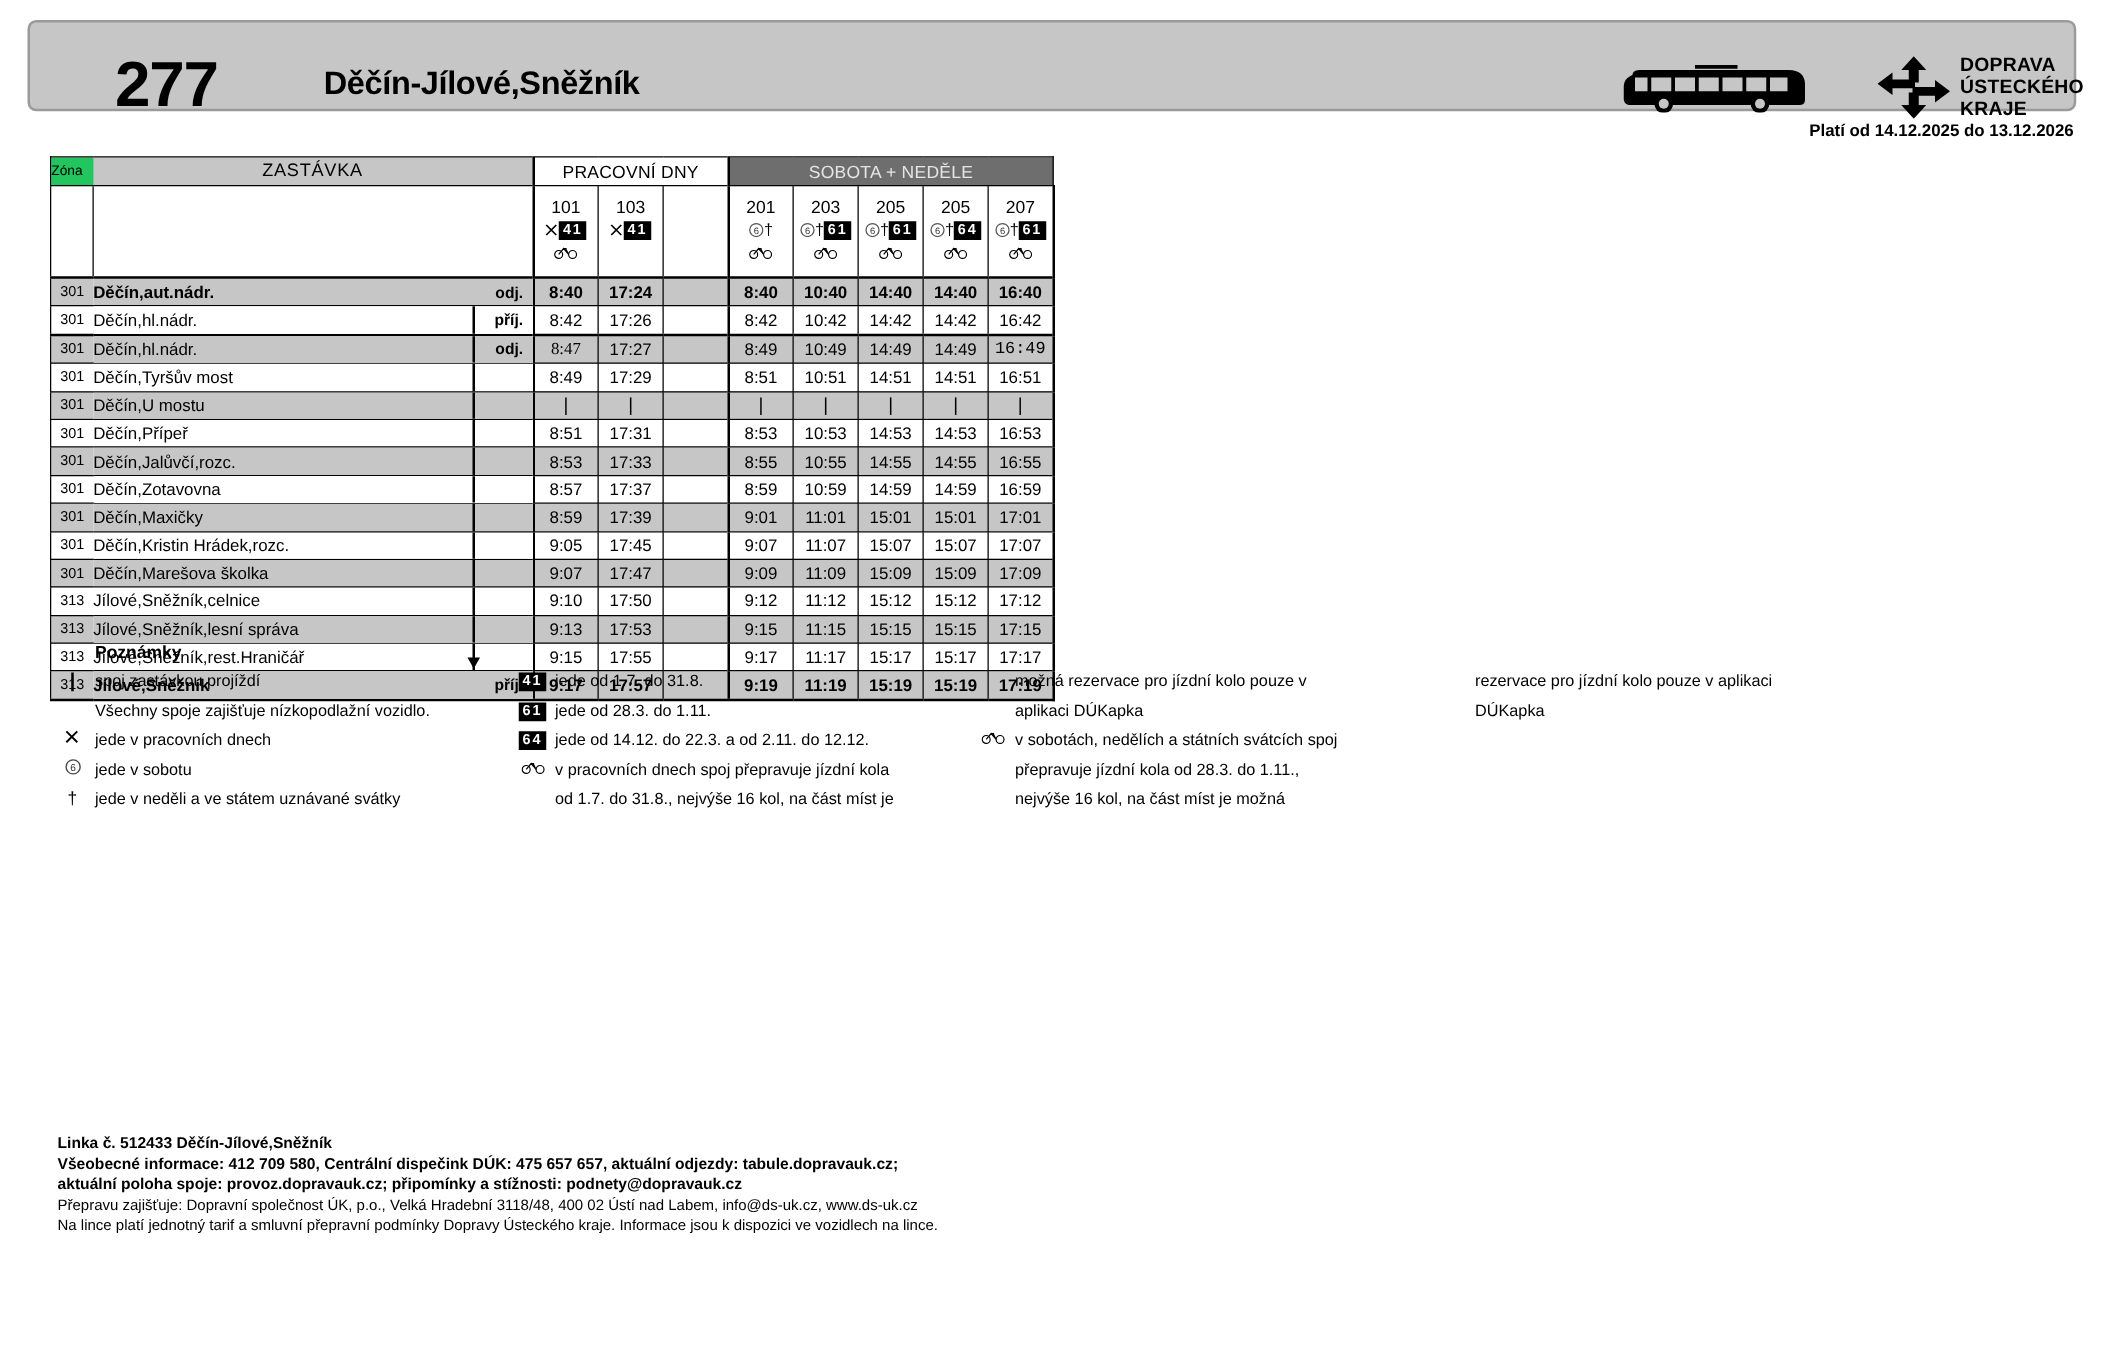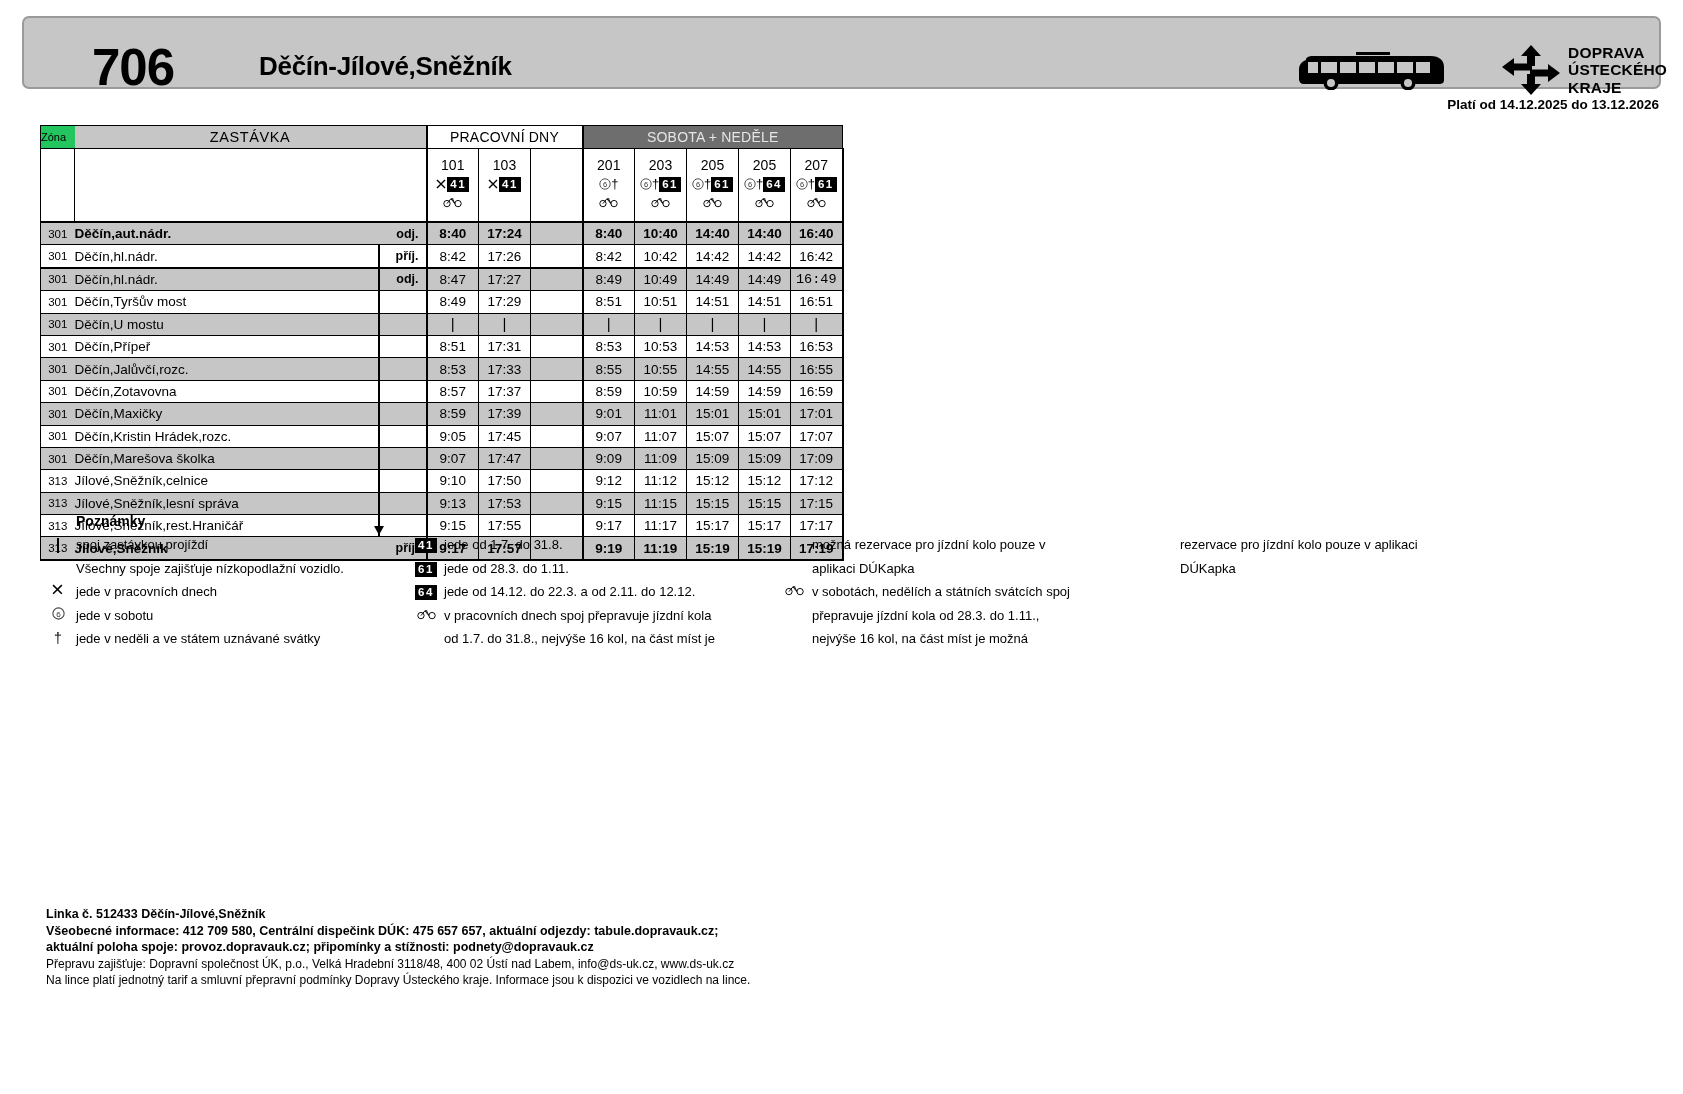--- a/index.html
+++ b/index.html
@@ -128,21 +128,21 @@
   .f-line{font-size:12.5px;line-height:16.5px;}
   .f-bold{font-weight:bold;}
   .f-small{font-size:12px;line-height:16.5px;}
 </style>
 </head>
 <body>
 
 <div class="page">
 
   <div class="header-frame">
-    <div class="route-number">706</div>
+    <div class="route-number">277</div>
     <div class="route-name">Děčín-Jílové,Sněžník</div>
 
     <div class="bus-icon">
       <svg viewBox="0 0 150 40" width="150" height="40" aria-hidden="true">
         <path fill="#000" d="M60 2 h34 v3 h-34 z"></path>
         <path fill="#000" d="M10 10 C10 7 13 6 17 6 H135 C143 6 148 10 148 17 V30 C148 33 146 34 143 34 H8 C5 34 3 32 3 29 V20 C3 15 5 12 10 10 Z"></path>
         <rect x="12" y="12" width="10" height="11" fill="#c6c6c6"></rect>
         <rect x="25" y="12" width="16" height="11" fill="#c6c6c6"></rect>
         <rect x="44" y="12" width="16" height="11" fill="#c6c6c6"></rect>
         <rect x="63" y="12" width="16" height="11" fill="#c6c6c6"></rect>
@@ -328,21 +328,21 @@
           <td class="time"></td>
           <td class="time thickleft">8:42</td>
           <td class="time">10:42</td>
           <td class="time">14:42</td>
           <td class="time">14:42</td>
           <td class="time thickright">16:42</td>
         </tr>
         <tr class="row-even">
           <td class="zone" style="border-top: 2px solid rgb(0, 0, 0);">301</td>
           <td class="stop" style="border-top: 2px solid rgb(0, 0, 0);"><span>Děčín,hl.nádr.</span><span class="arrdep">odj.</span><span style="position: absolute; right: 46px; top: 0px; bottom: 0px; width: 2px; background: rgb(0, 0, 0);"></span></td>
-          <td class="time thickleft" style="border-top: 2px solid rgb(0, 0, 0);">8:47</td>
+          <td class="time thickleft" style="border-top: 2px solid rgb(0, 0, 0); font-family: Liberation Serif, serif;">8:47</td>
           <td class="time" style="border-top: 2px solid rgb(0, 0, 0);">17:27</td>
           <td class="time" style="border-top: 2px solid rgb(0, 0, 0);"></td>
           <td class="time thickleft" style="border-top: 2px solid rgb(0, 0, 0);">8:49</td>
           <td class="time" style="border-top: 2px solid rgb(0, 0, 0);">10:49</td>
           <td class="time" style="border-top: 2px solid rgb(0, 0, 0);">14:49</td>
           <td class="time" style="border-top: 2px solid rgb(0, 0, 0);">14:49</td>
           <td class="time thickright" style="border-top: 2px solid rgb(0, 0, 0); font-family: Liberation Mono, monospace;">16:49</td>
         </tr>
         <tr class="row-odd">
           <td class="zone">301</td>

